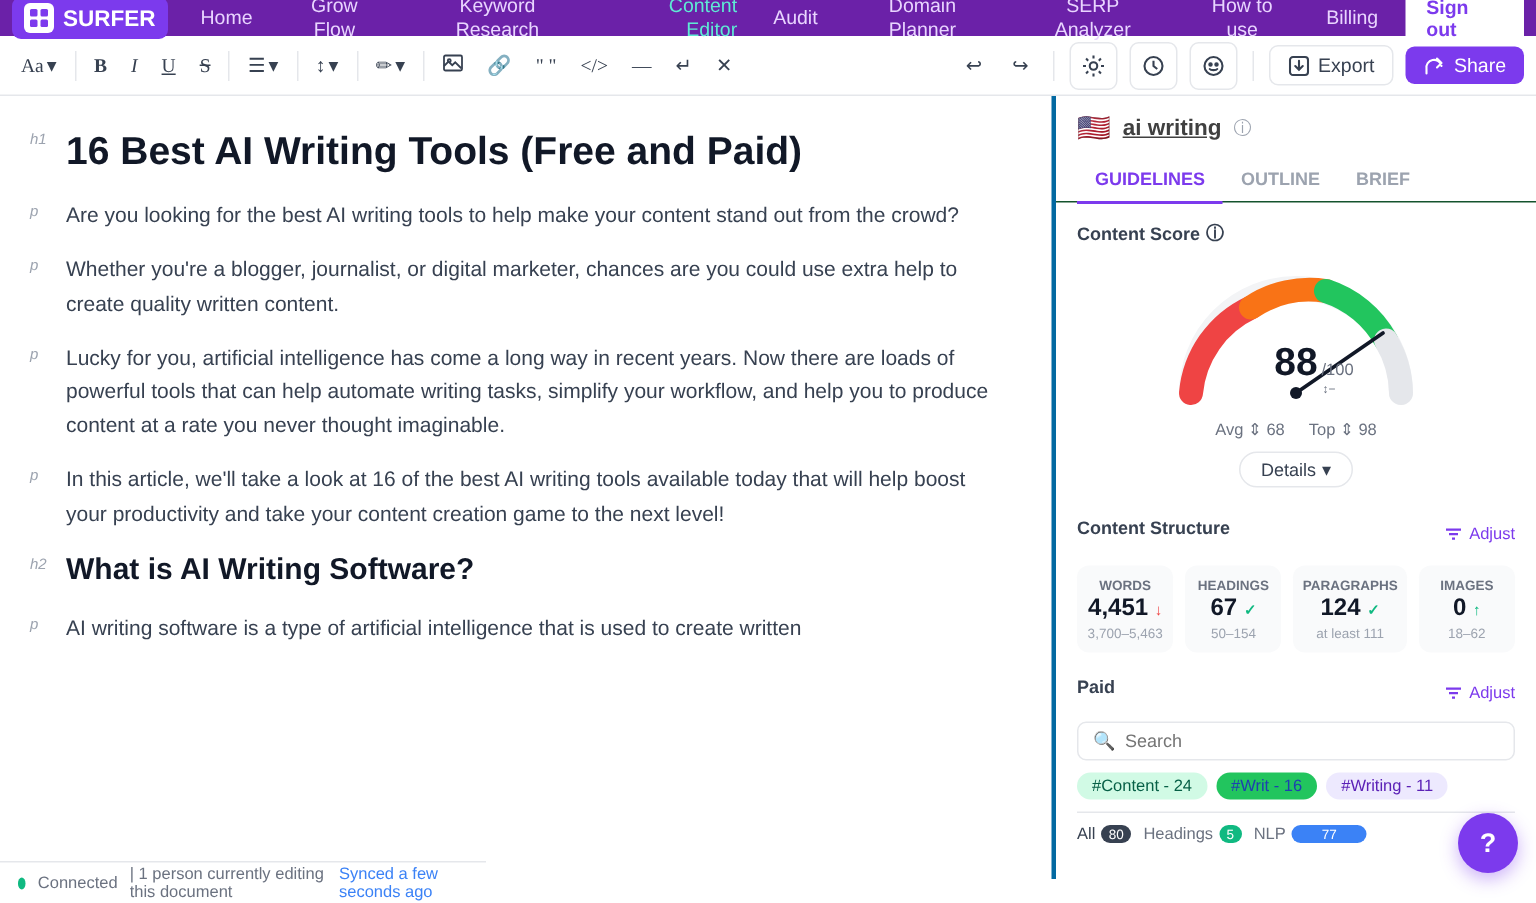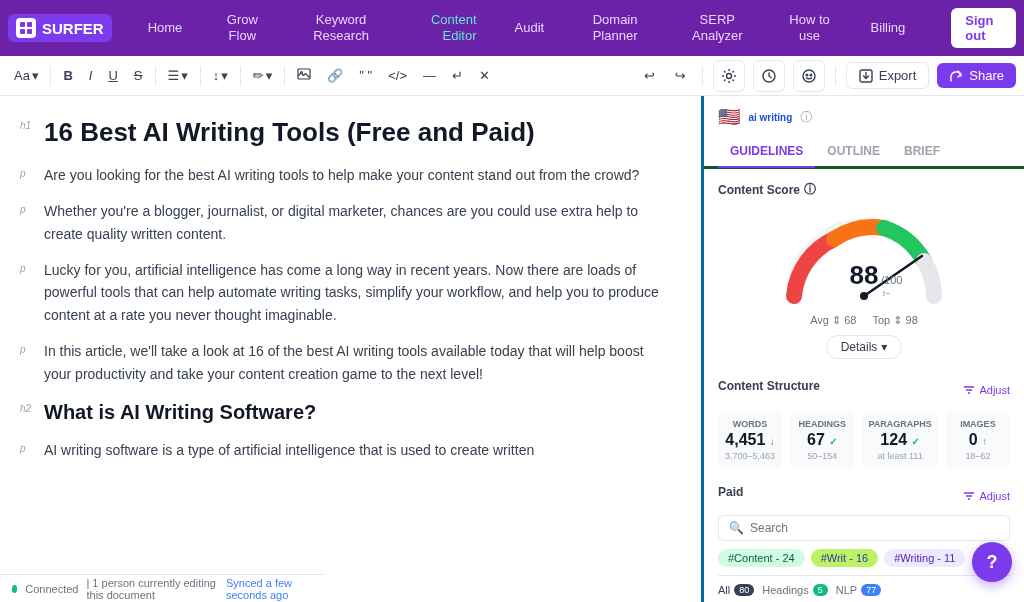--- a/index.html
+++ b/index.html
@@ -2,22 +2,22 @@
 <html><head>
   <meta charset="utf-8">
   <style>
     * { box-sizing: border-box; margin: 0; padding: 0; }
     body { font-family: -apple-system, BlinkMacSystemFont, 'Segoe UI', sans-serif; font-size: 14px; background: #fff; overflow: hidden; width: 1024px; height: 602px; }
 
     
     .top-nav {
       display: flex; align-items: center;
       background: #6b21a8; color: #fff;
-      height: 56px; padding: 0 8px;
-      gap: 18px;
+      height: 24px; padding: 0 8px;
+      gap: 4px;
     }
     .nav-logo {
       display: flex; align-items: center; gap: 6px;
       background: #7c3aed; border-radius: 6px;
       padding: 4px 8px; margin-right: 8px;
       font-weight: 700; font-size: 15px; color: #fff;
     }
     .nav-logo-icon {
       width: 20px; height: 20px; background: #fff; border-radius: 4px;
       display: flex; align-items: center; justify-content: center;
@@ -39,21 +39,21 @@
     
     .toolbar {
       display: flex; align-items: center;
       height: 40px; border-bottom: 1px solid #e5e7eb;
       padding: 0 8px; gap: 4px;
       background: #fff;
     }
     .toolbar-btn {
       padding: 4px 6px; border-radius: 4px; cursor: pointer;
       color: #374151; font-size: 13px; display: flex; align-items: center; gap: 2px;
-      border: none; background: none;
+      border: none; background: none; font-family: Liberation Serif, serif;
     }
     .toolbar-divider { width: 1px; height: 20px; background: #e5e7eb; margin: 0 2px; }
     .toolbar-right {
       margin-left: auto; display: flex; align-items: center; gap: 8px;
     }
     .toolbar-icon-btn {
       width: 32px; height: 32px; border-radius: 6px;
       display: flex; align-items: center; justify-content: center;
       cursor: pointer; border: 1px solid #e5e7eb; background: #fff;
       font-size: 16px;
@@ -108,26 +108,26 @@
       width: 320px; display: flex; flex-direction: column;
       background: #fff; overflow-y: auto;
     }
     .panel-header {
       padding: 10px 14px 0;
     }
     .panel-flag-row {
       display: flex; align-items: center; gap: 8px; margin-bottom: 8px;
     }
     .flag { font-size: 18px; }
-    .panel-title { font-size: 10px; font-weight: 600; color: #1d4ed8; }
+    .panel-title { font-size: 15px; font-weight: 600; color: #404040; text-decoration: underline; }
     .panel-info-icon { color: #9ca3af; font-size: 12px; }
 
     
     .panel-tabs {
-      display: flex; border-bottom: 3px solid #14532d;
+      display: flex; border-bottom: 1px solid #14532d;
       padding: 0 14px;
     }
     .panel-tab {
       padding: 8px 12px; font-size: 12px; font-weight: 600;
       color: #9ca3af; cursor: pointer; border-bottom: 2px solid transparent;
       margin-bottom: -2px;
     }
     .panel-tab.active { color: #7c3aed; border-bottom-color: #7c3aed; }
 
     
@@ -198,21 +198,21 @@
 
     
     .tags-row {
       display: flex; gap: 6px; flex-wrap: wrap; margin-bottom: 8px;
     }
     .tag {
       border-radius: 20px; padding: 3px 10px;
       font-size: 11px; font-weight: 500; cursor: pointer;
     }
     .tag-green { background: #d1fae5; color: #065f46; }
-    .tag-blue { background: #bef264; color: #1e40af; }
+    .tag-blue { background: #22c55e; color: #1e40af; }
     .tag-purple { background: #ede9fe; color: #5b21b6; }
 
     
     .filter-tabs {
       display: flex; gap: 8px; align-items: center;
       border-top: 1px solid #e5e7eb; padding-top: 8px;
     }
     .filter-tab {
       font-size: 11px; color: #6b7280; cursor: pointer;
       display: flex; align-items: center; gap: 4px;
@@ -221,21 +221,21 @@
     .filter-count {
       background: #374151; color: #fff;
       border-radius: 10px; padding: 1px 5px; font-size: 9px;
     }
     .filter-count-green {
       background: #10b981; color: #fff;
       border-radius: 10px; padding: 1px 5px; font-size: 9px;
     }
     .filter-count-blue {
       background: #3b82f6; color: #fff;
-      border-radius: 10px; padding: 1px 5px; font-size: 9px;
+      border-radius: 10px; padding: 1px 20px; font-size: 9px;
     }
 
     
     .help-btn {
       position: fixed; bottom: 20px; right: 12px;
       width: 40px; height: 40px; border-radius: 50%;
       background: #7c3aed; color: #fff;
       display: flex; align-items: center; justify-content: center;
       font-size: 18px; font-weight: 700; cursor: pointer;
       box-shadow: 0 4px 12px rgba(124,58,237,0.4);

